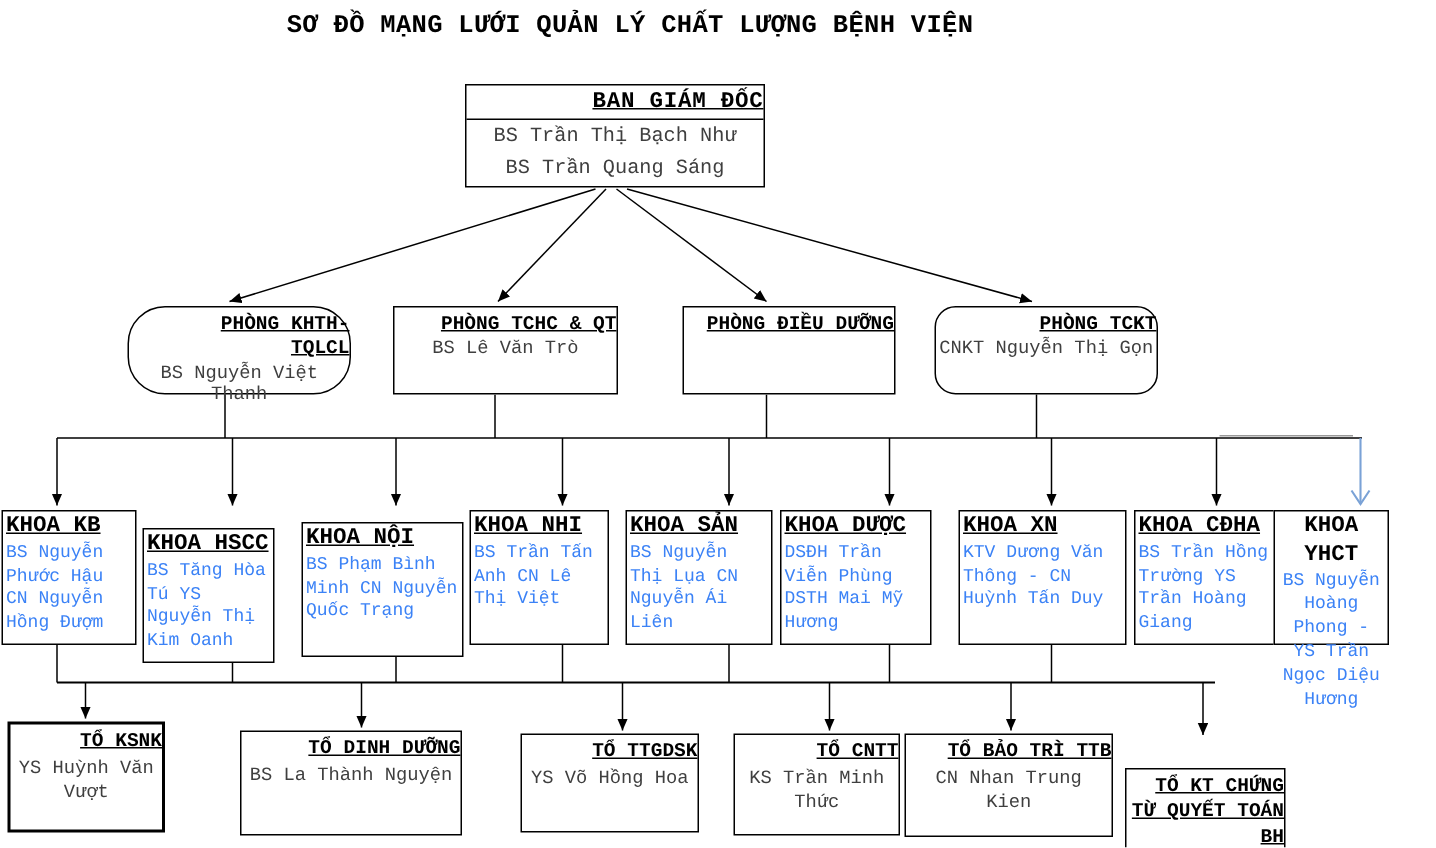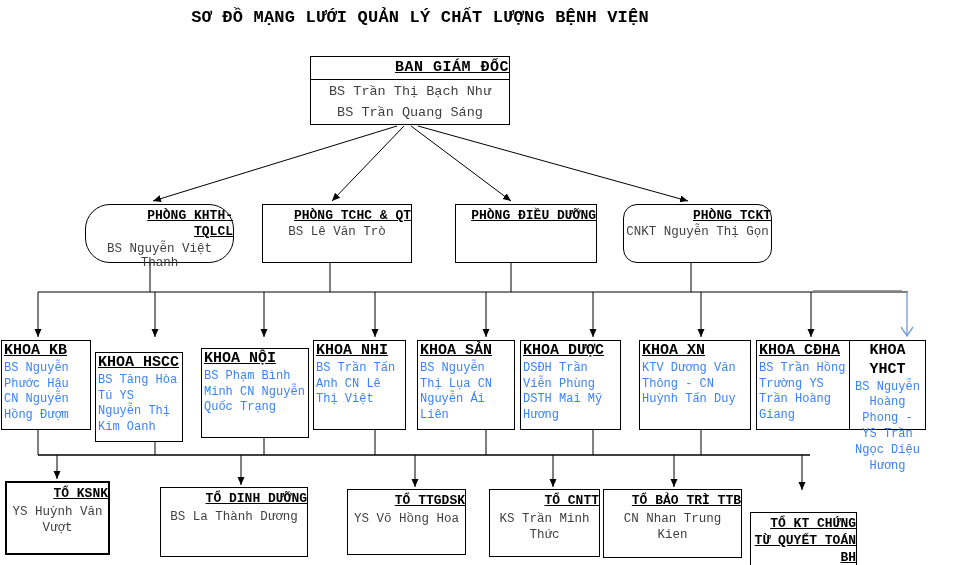--- a/index.html
+++ b/index.html
@@ -187,21 +187,21 @@
     </div>
   </div>
 
   <div class="box team" style="left:5px;top:481px;width:105px;height:74px;border-width:2px;">
     <div class="hdr"><span class="u">TỔ  KSNK</span></div>
     <div class="body"><span class="mem">YS  Huỳnh Văn Vượt</span></div>
   </div>
 
   <div class="box team" style="left:160px;top:487px;width:148px;height:70px;">
     <div class="hdr"><span class="u">TỔ DINH  DƯỠNG</span></div>
-    <div class="body"><span class="mem">BS  La Thành Dương</span></div>
+    <div class="body"><span class="mem">BS  La Thành Nguyện</span></div>
   </div>
 
   <div class="box team" style="left:347px;top:489px;width:119px;height:66px;">
     <div class="hdr"><span class="u">TỔ  TTGDSK</span></div>
     <div class="body"><span class="mem">YS Võ Hồng Hoa</span></div>
   </div>
 
   <div class="box team" style="left:489px;top:489px;width:111px;height:68px;">
     <div class="hdr"><span class="u">TỔ  CNTT</span></div>
     <div class="body"><span class="mem">KS Trần Minh Thức</span></div>

